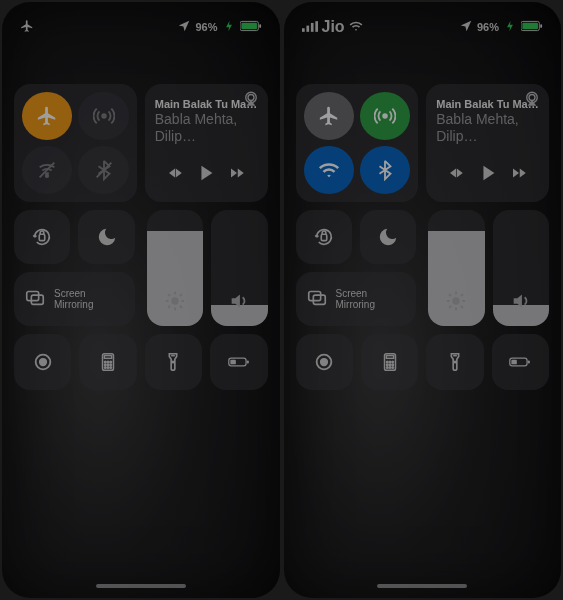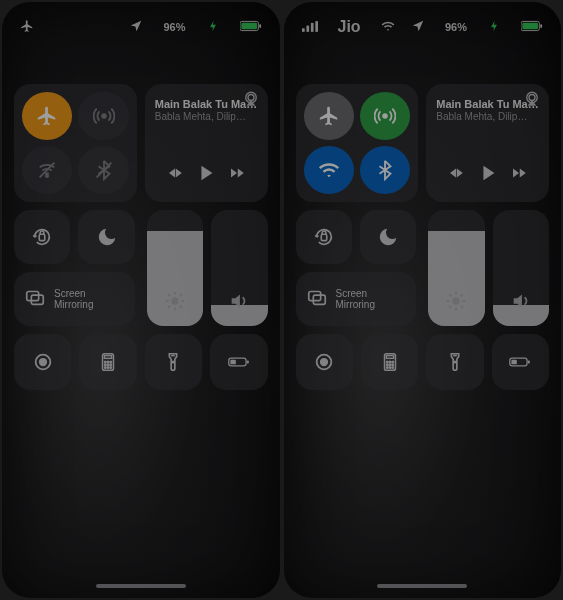--- a/index.html
+++ b/index.html
@@ -33,21 +33,21 @@
   .status-bar {
     height: 22px;
     display: flex;
     justify-content: space-between;
     align-items: center;
     padding: 0 8px;
     font-size: 11px;
     color: #cfcfcf;
     font-weight: 600;
   }
-  .status-left, .status-right { display: flex; align-items: center; gap: 20px; }
+  .status-left, .status-right { display: flex; align-items: center; gap: 4px; }
 
   .control-center {
     margin-top: 46px;
     display: grid;
     grid-template-columns: 1fr 1fr;
     grid-auto-rows: min-content;
     gap: 8px;
     padding: 0 2px;
   }
   .tile {
@@ -84,21 +84,21 @@
     display: flex;
     flex-direction: column;
   }
   .media .airplay-badge {
     position: absolute;
     right: 8px;
     top: 6px;
     color: #bdbdbf;
   }
   .media-title { font-size: 11px; color: #eaeaea; font-weight: 600; line-height: 1.2; margin-top: 4px; }
-  .media-artist { font-size: 10px; color: #9a9a9c; line-height: 1.2; }
+  .media-artist { font-size: 14px; color: #9a9a9c; line-height: 1.2; }
   .media-controls {
     margin-top: auto;
     display: flex;
     justify-content: space-evenly;
     align-items: center;
     color: #d0d0d2;
     padding-bottom: 6px;
   }
 
   .row2 { grid-column: 1 / span 2; display: grid; grid-template-columns: 1fr 1fr; gap: 12px; }

